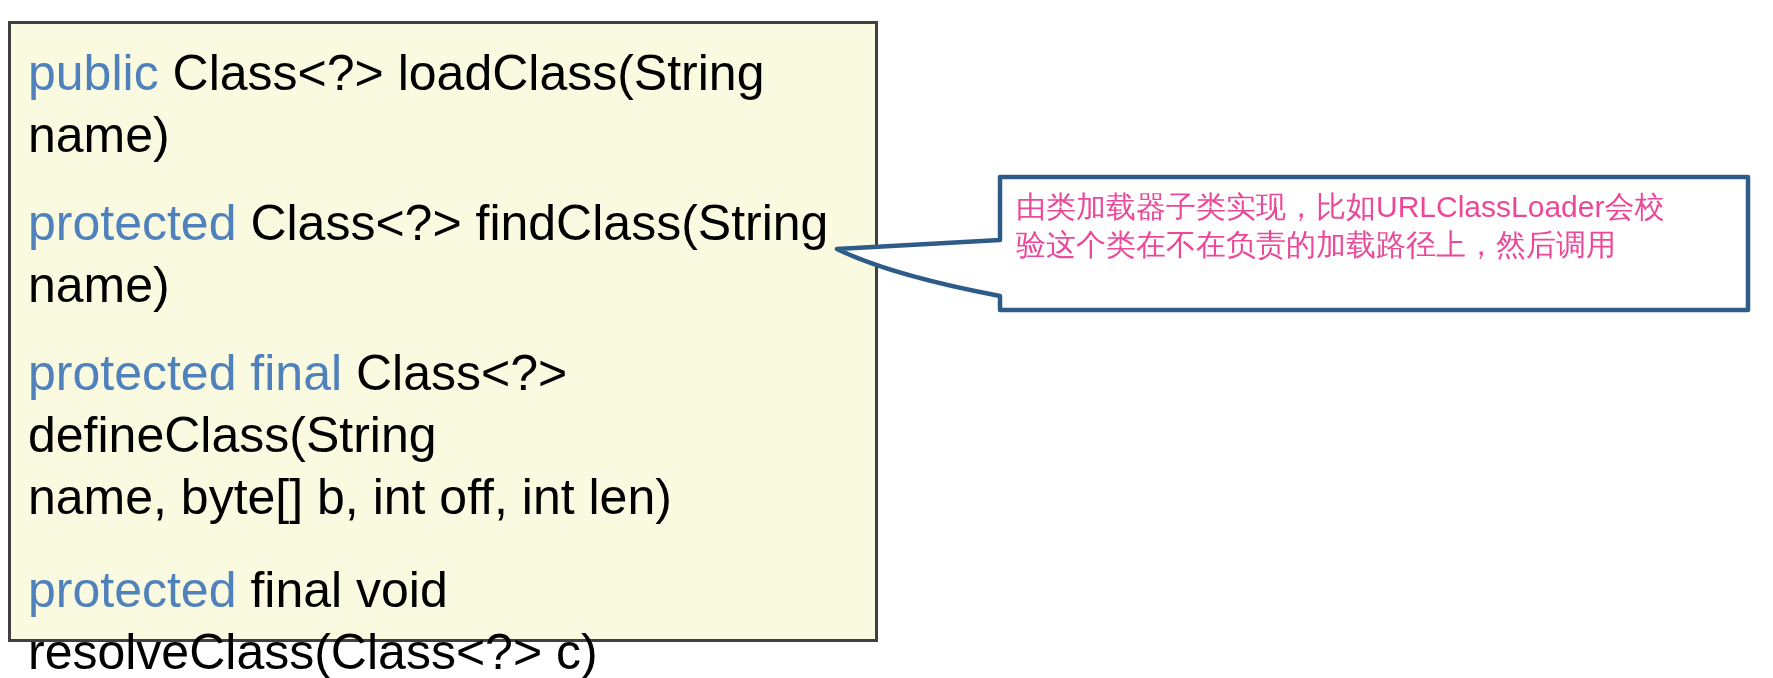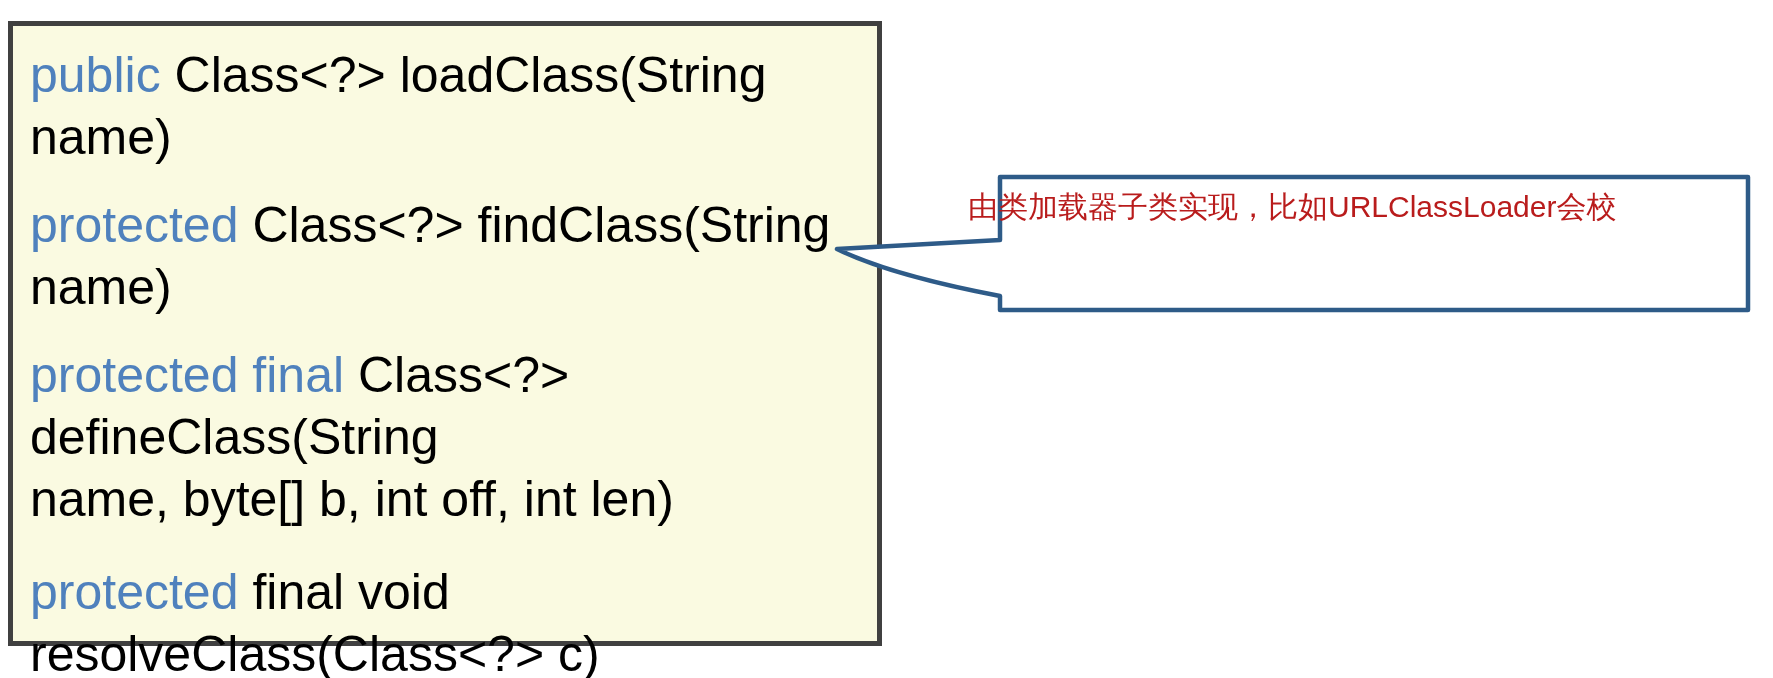--- a/index.html
+++ b/index.html
@@ -17,21 +17,21 @@
   }
 
   
   .code-box {
     position: absolute;
     left: 8px;
     top: 21px;
     width: 864px;
     height: 615px;
     background: #fafae1;
-    border: 5px solid #404040;
+    border: 3px solid #404040;
   }
   .method {
     position: absolute;
     left: 17px;
     width: 830px;
     font-size: 50px;
     line-height: 62px;
     color: #000000;
     white-space: pre-wrap;
     letter-spacing: 0px;
@@ -46,26 +46,26 @@
   .callout-svg {
     position: absolute;
     left: 0;
     top: 0;
     width: 1773px;
     height: 678px;
     pointer-events: none;
   }
   .callout-text {
     position: absolute;
-    left: 968px;
+    left: 1016px;
     top: 188px;
     width: 730px;
     font-size: 30px;
     line-height: 38px;
-    color: #b91c1c;
+    color: #ec4899;
   }
 </style>
 </head>
 <body>
 
 <div class="stage">
 
   <div class="code-box">
 
     <div class="method m1"><span class="kw">public</span><span> Class&lt;?&gt; loadClass(String name)</span></div>
@@ -77,15 +77,16 @@
     <div class="method m4"><span class="kw">protected</span><span> final void resolveClass(Class&lt;?&gt; c)</span></div>
 
   </div>
 
   <svg class="callout-svg" viewBox="0 0 1773 678" aria-hidden="true">
     <path d="M 1000,177 L 1748,177 L 1748,310 L 1000,310 L 1000,296 Q 890,275 837,249 L 1000,240 Z" fill="#ffffff" stroke="#2e5b88" stroke-width="4.5" stroke-linejoin="round"></path>
   </svg>
 
   <div class="callout-text">
     <div>由类加载器子类实现，比如URLClassLoader会校</div>
+    <div>验这个类在不在负责的加载路径上，然后调用</div>
   </div>
 
 </div>
 
 </body></html>

